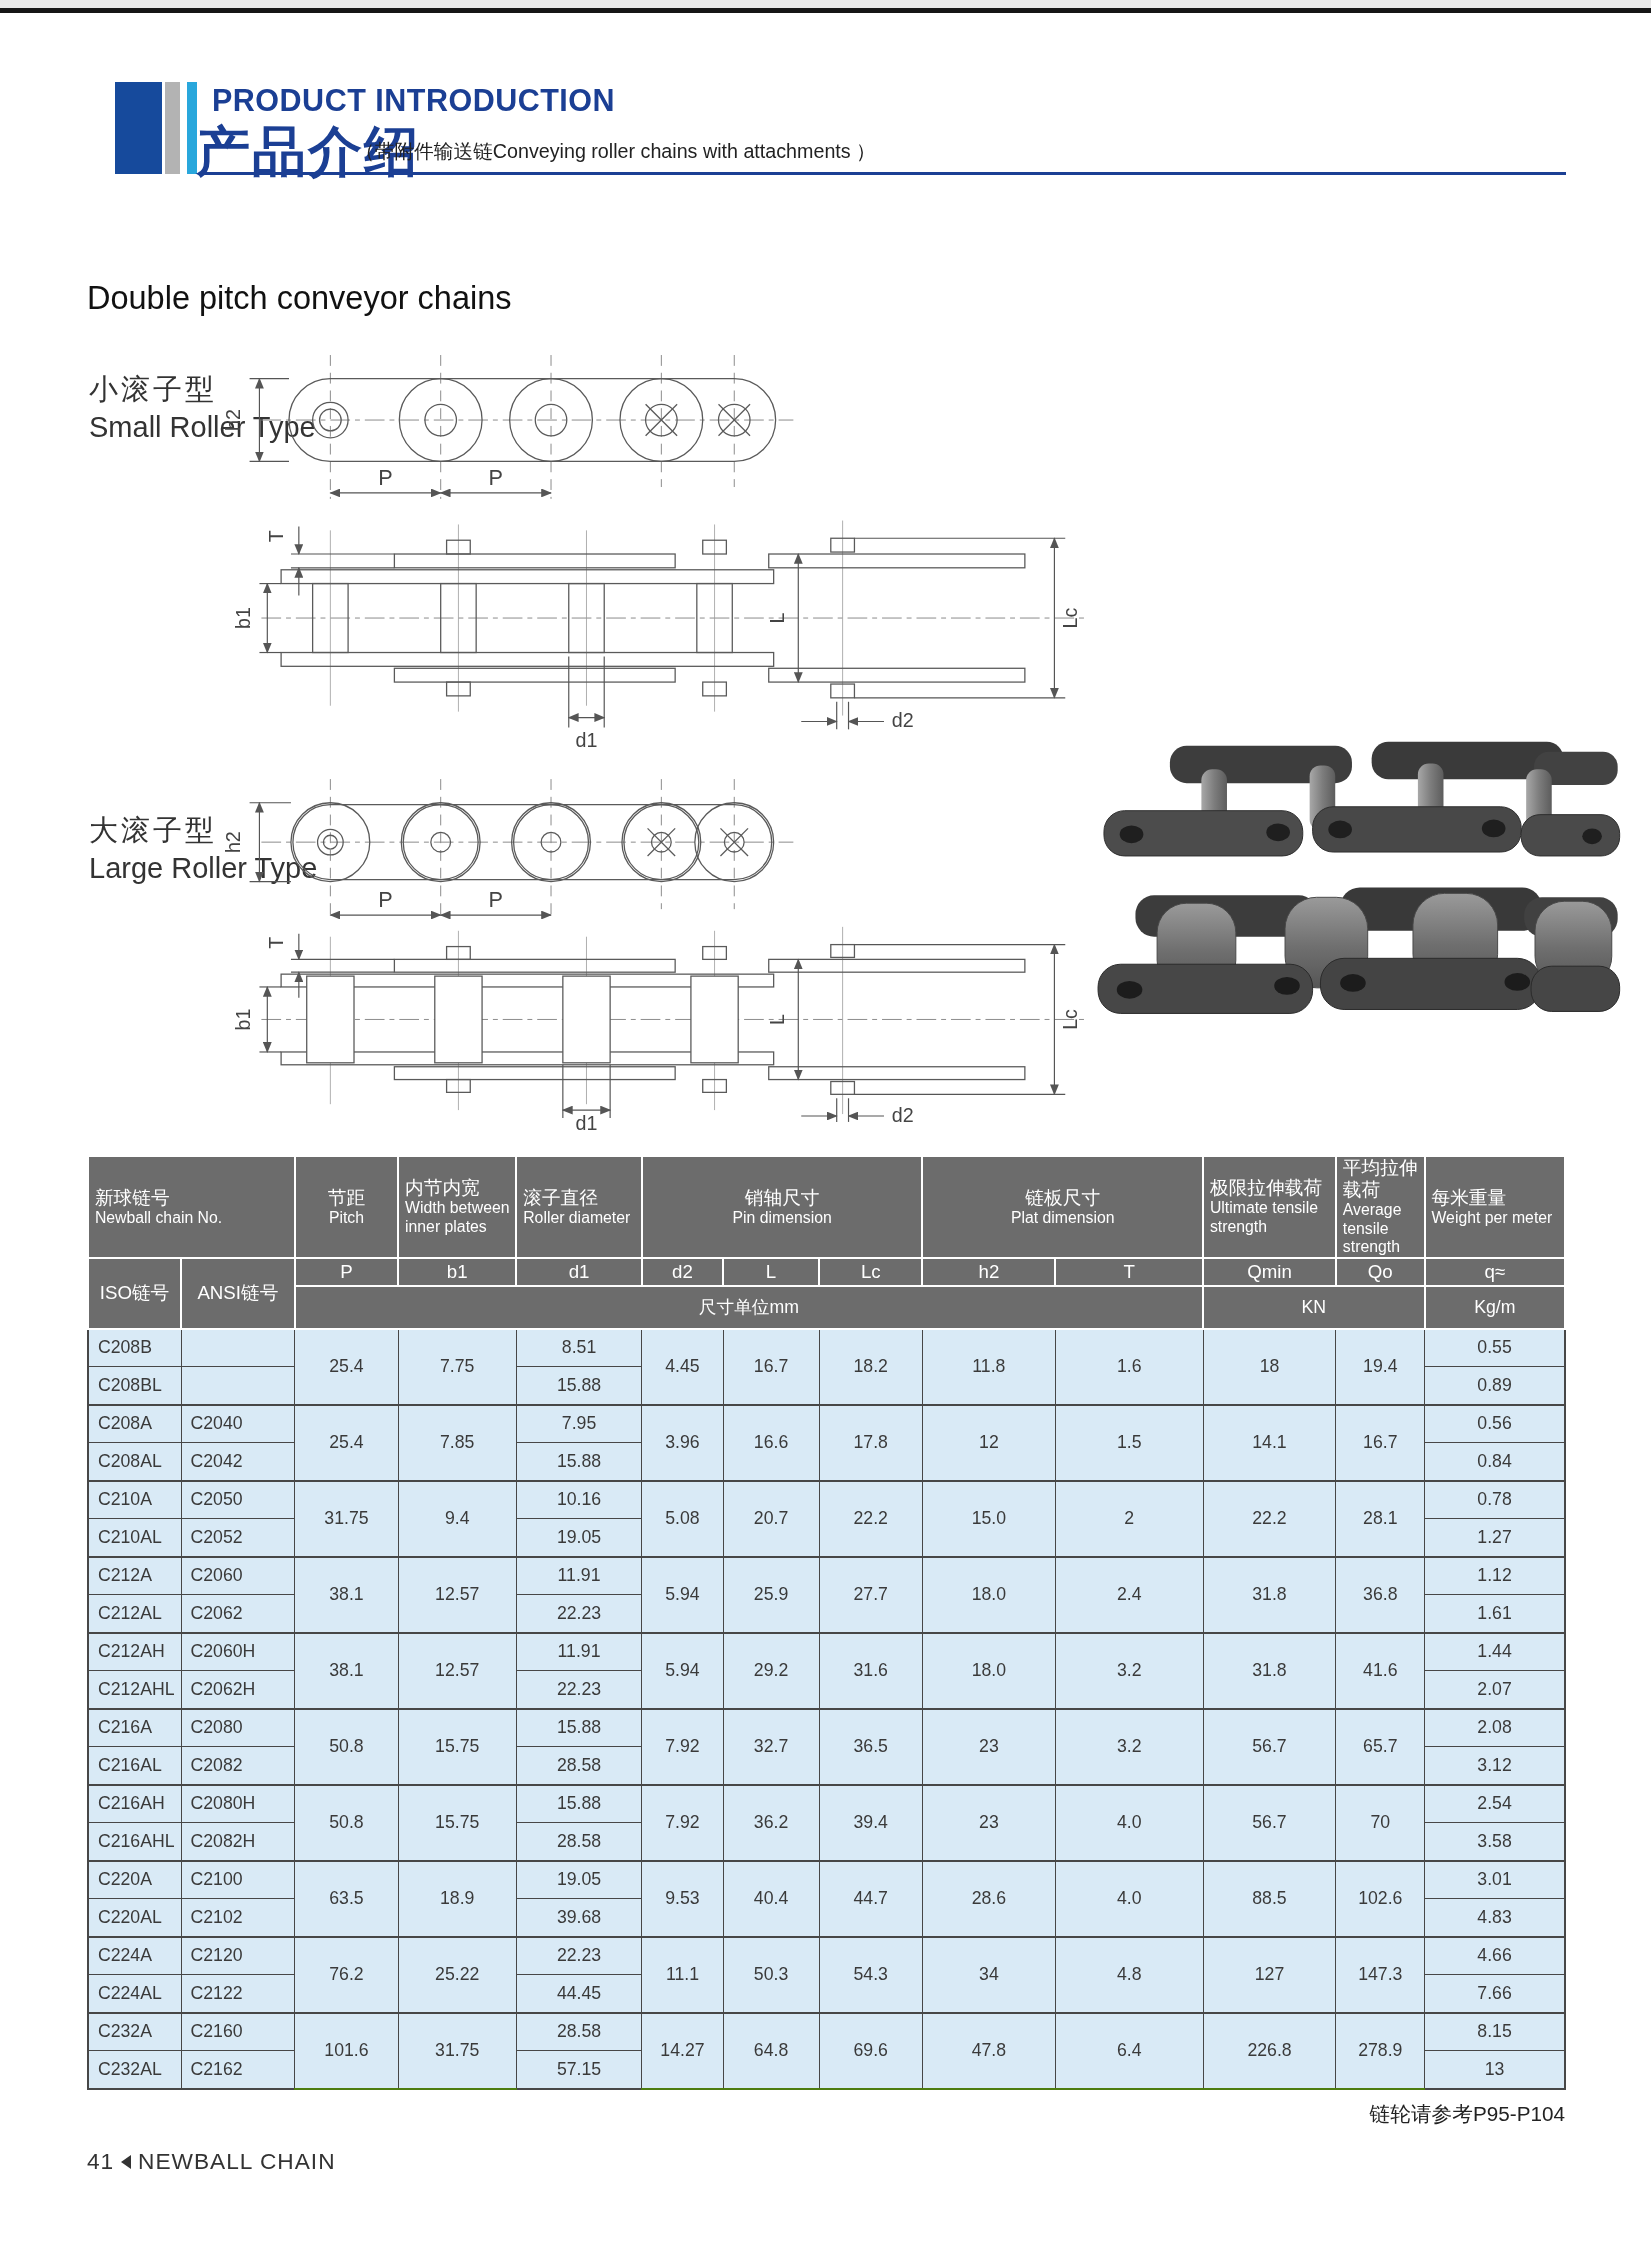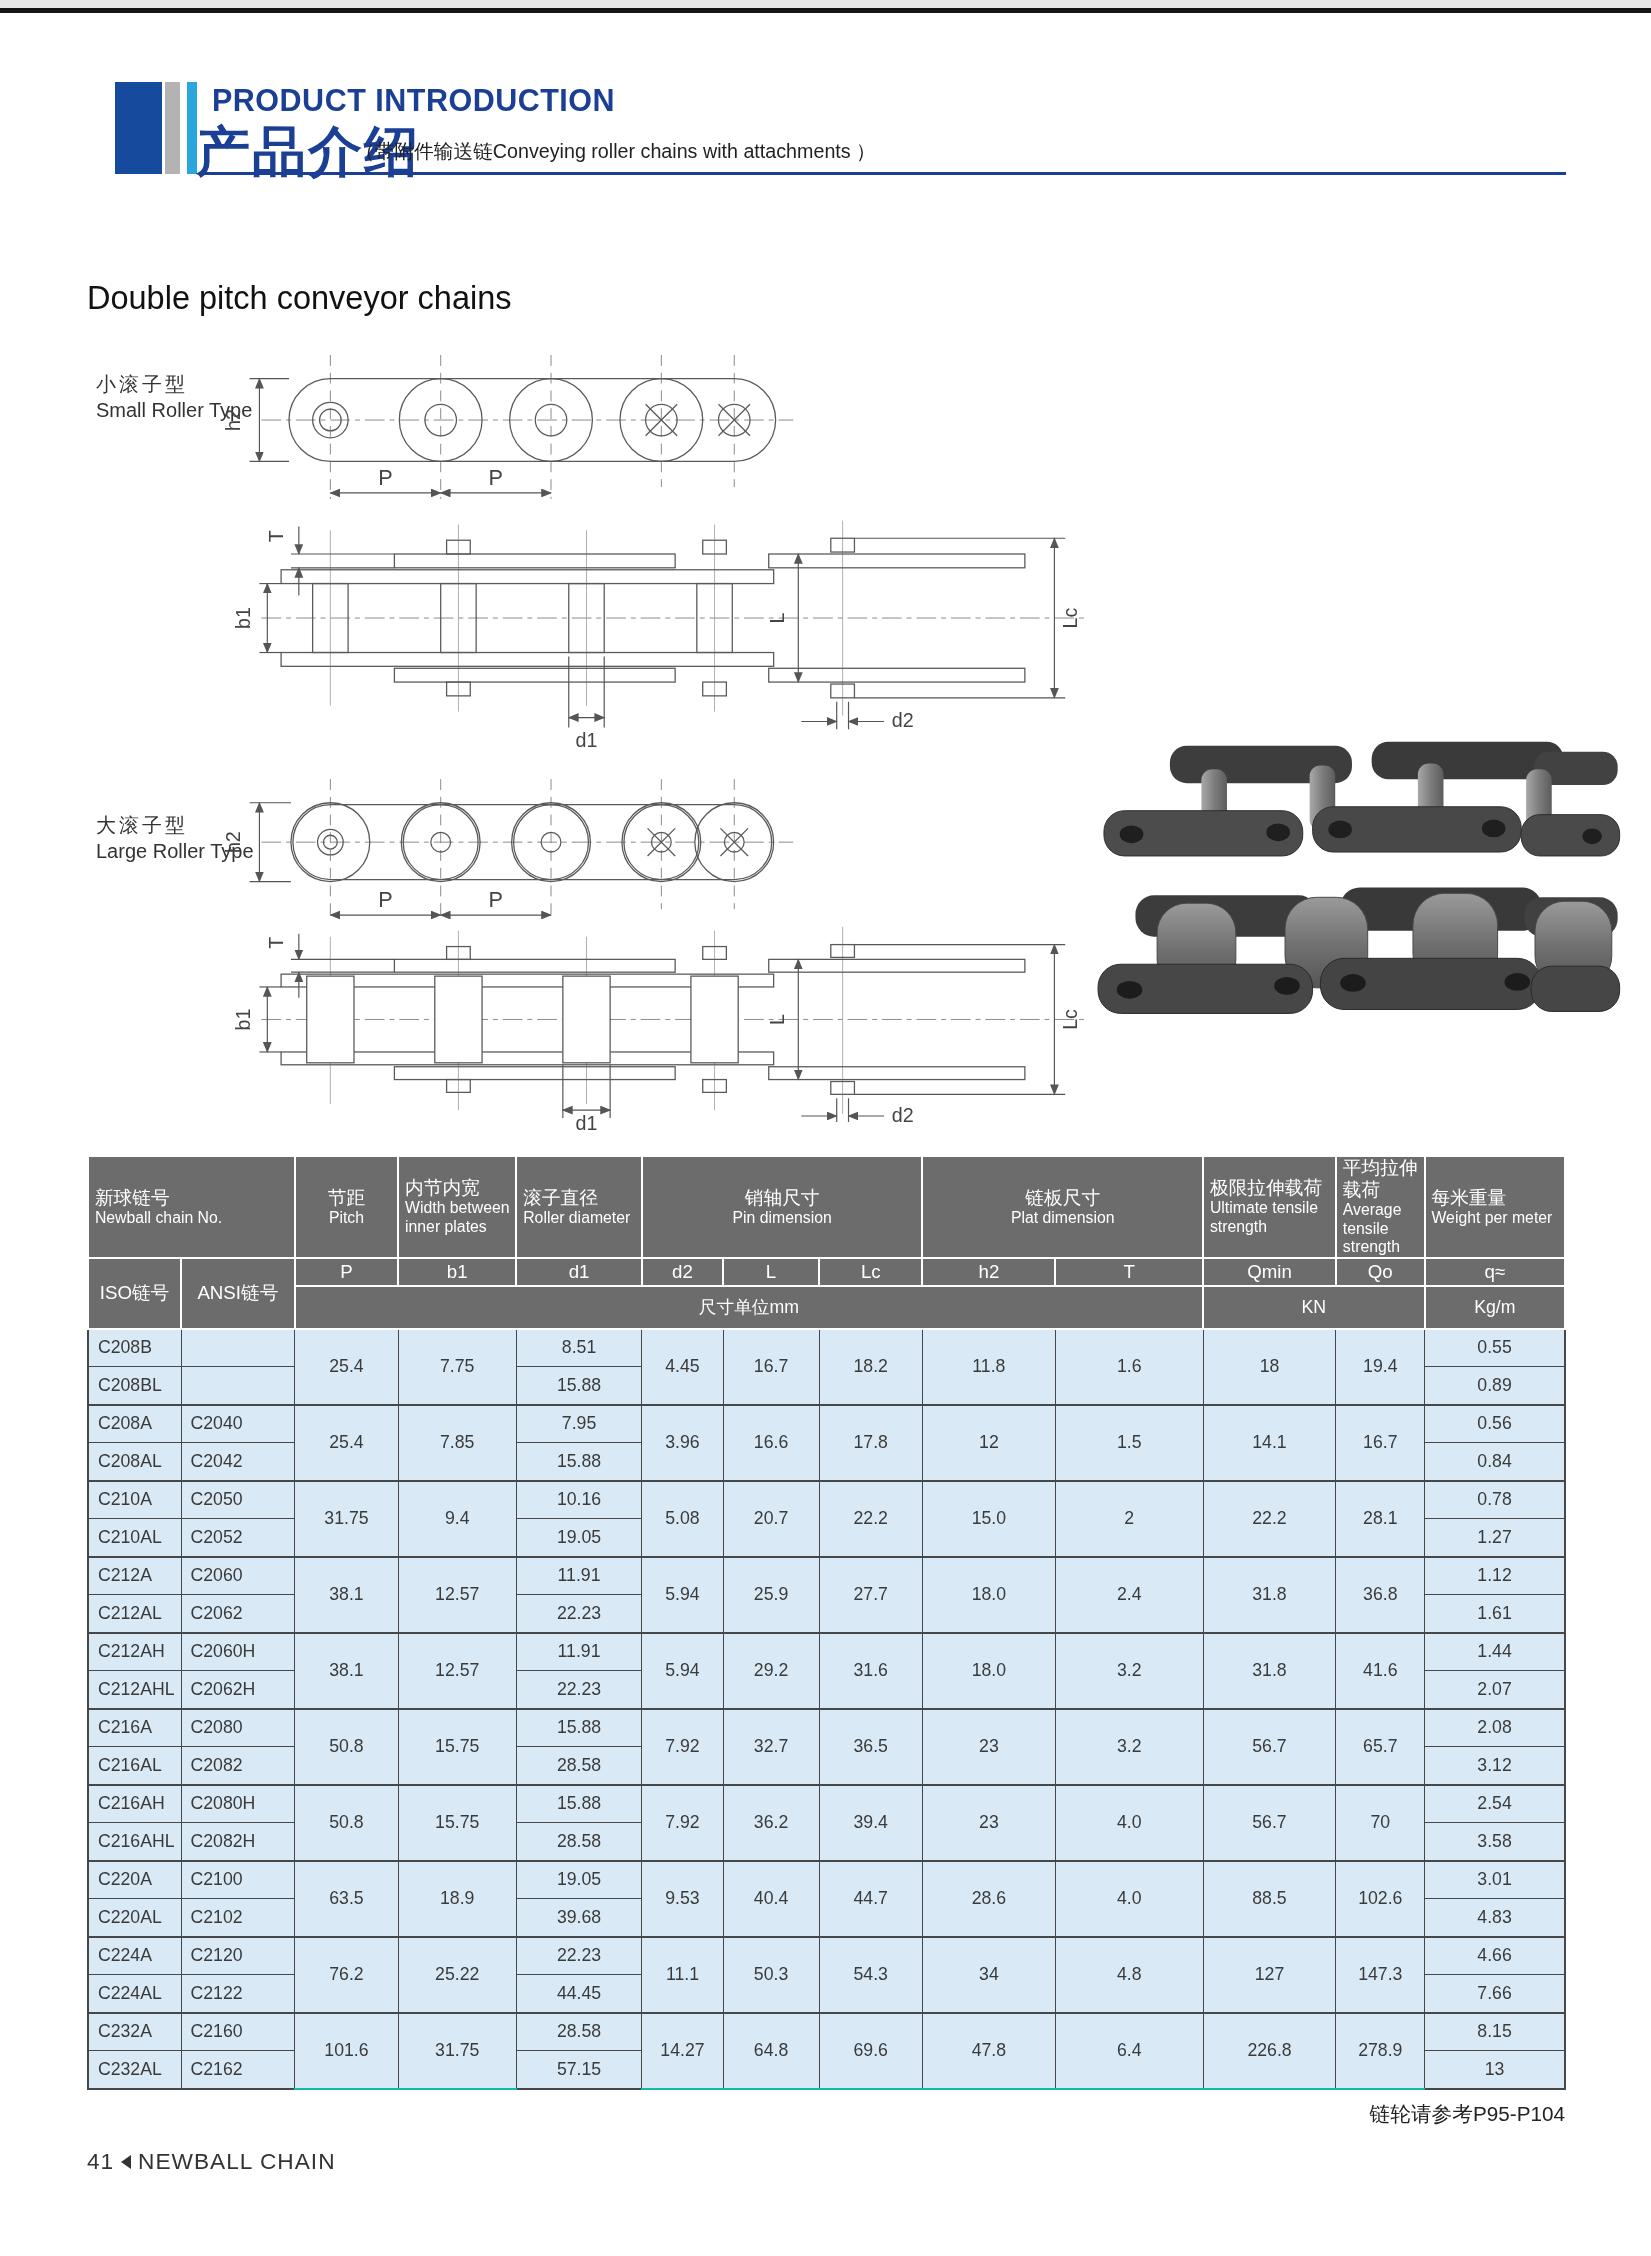--- a/index.html
+++ b/index.html
@@ -14,21 +14,21 @@
   .hdr-en { position:absolute; left:212px; top:75px; font-size:30.5px; font-weight:bold; color:#1b3f94; letter-spacing:0.5px; }
   .hdr-zh { position:absolute; left:196px; top:108px; font-size:54px; font-weight:bold; color:#1b3f94; letter-spacing:2px; }
   .hdr-sub { position:absolute; left:355px; top:130px; font-size:19.7px; color:#222222; }
   .hdr-rule { position:absolute; left:200px; top:164px; width:1366px; height:3px; background:#1b3f94; }
 
   
   .sec-zh { position:absolute; left:87px; top:219px; font-size:46px; font-weight:bold; color:#111; letter-spacing:3.9px; }
   .sec-en { position:absolute; left:87px; top:272px; font-size:32.5px; color:#111; }
 
   
-  .dlabel { position:absolute; left:96px; font-size:20px; color:#333; line-height:1.3; }
+  .dlabel { position:absolute; left:89px; font-size:29px; color:#333; line-height:1.3; }
   .dlabel .zh { letter-spacing:3px; }
   .small-label { top:363px; }
   .large-label { top:804px; }
 
   .svg-abs { position:absolute; }
   .sr-svg { left:222px; top:335px; }
   .lr-svg { left:222px; top:763px; }
   .photo-svg { left:1076px; top:722px; }
 
   
@@ -39,21 +39,21 @@
   table.spec thead tr.r1 th.ha { text-align:left; padding-left:5.9px; }
   table.spec thead tr.r2 th { height:27.6px; font-size:18.7px; text-align:center; }
   table.spec thead tr.r3 th { height:43px; font-size:17.7px; text-align:center; }
   table.spec tbody td { background:#d9eaf6; border:1px solid #474747; height:38px; font-size:17.7px;
                         color:#3a3a3a; text-align:center; vertical-align:middle; padding:0; }
   table.spec tbody td.iso, table.spec tbody td.ansi { text-align:left; padding-left:8.9px; }
   table.spec tbody td.iso { border-left:2px solid #474747; }
   table.spec tbody td.qq { border-right:2px solid #474747; }
   table.spec tbody tr.gs td { border-top:2px solid #474747; }
   table.spec tbody tr:last-child td { border-bottom:2px solid #474747; }
-  table.spec tbody tr:nth-last-child(2) td[rowspan] { border-bottom:2px solid #14b8a6; }
+  table.spec tbody tr:nth-last-child(2) td[rowspan] { border-bottom:2px solid #4d7c0f; }
 
   
   .note { position:absolute; right:87px; top:2092px; font-size:20.7px; color:#222; }
   .footer { position:absolute; left:87px; top:2140px; display:flex; align-items:center; gap:6.9px;
             font-size:22.7px; color:#333; letter-spacing:1px; }
   .tri-left { width:0; height:0; border-top:7.9px solid transparent; border-bottom:7.9px solid transparent;
               border-right:10.8px solid #333; }
 
   
   .ln { fill:none; stroke:#5a5a5a; stroke-width:1.3; }

